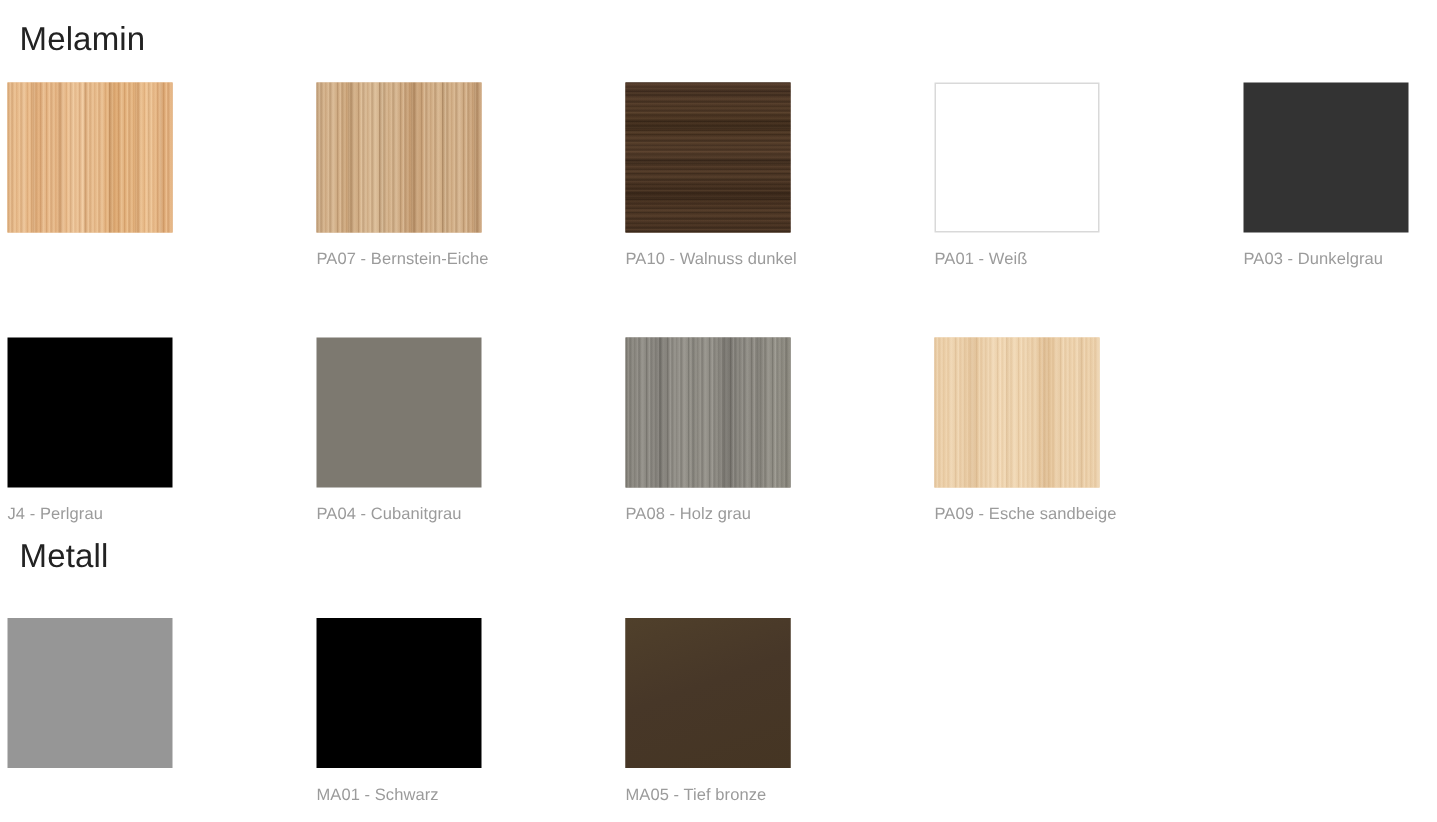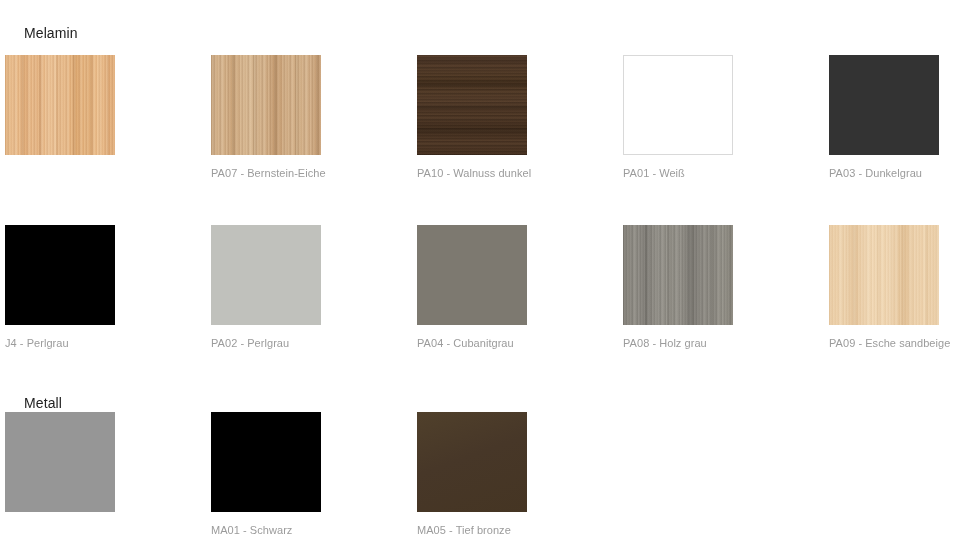--- a/index.html
+++ b/index.html
@@ -15,24 +15,24 @@
     overflow: hidden;
     position: relative;
   }
   .page {
     position: relative;
     width: 958px;
     height: 548px;
     box-sizing: border-box;
   }
   .section-title {
-    font-size: 14px;
+    font-size: 22px;
     font-weight: 400;
     color: #222222;
-    margin: 16px;
+    margin: 5px;
     padding: 0 0 0 8px;
     letter-spacing: 0.1px;
     line-height: 1;
   }
   .swatch-grid {
     display: grid;
     grid-template-columns: repeat(5, 206px);
     justify-content: start;
     padding-left: 5px;
   }
@@ -167,21 +167,21 @@
 
   
   .tex-tief-bronze {
     background-color: #4a3a26;
     background-image: linear-gradient(160deg, #50402b 0%, #473728 45%, #453523 100%);
   }
 
   
   #melamin-title { position: absolute; left: 0; top: 10px; }
   #melamin-grid  { position: absolute; left: 0; top: 55px; }
-  #metall-title  { position: absolute; left: 0; top: 380px; }
+  #metall-title  { position: absolute; left: 0; top: 355px; }
   #metall-grid   { position: absolute; left: 0; top: 412px; }
   .row-gap { height: 46px; }
 </style>
 </head>
 <body>
 
 <div class="page">
 
   <h2 class="section-title" id="melamin-title">Melamin</h2>
 
@@ -209,24 +209,20 @@
     </div>
 
     <div class="row-gap"></div>
 
     <div class="swatch-grid">
       <div class="swatch-cell">
         <div class="swatch-tile tex-schwarz"></div>
         <div class="swatch-label">J4 - Perlgrau</div>
       </div>
       <div class="swatch-cell">
-        <div class="swatch-tile tex-perlgrau"></div>
-        <div class="swatch-label">PA02 - Perlgrau</div>
-      </div>
-      <div class="swatch-cell">
         <div class="swatch-tile tex-cubanitgrau"></div>
         <div class="swatch-label">PA04 - Cubanitgrau</div>
       </div>
       <div class="swatch-cell">
         <div class="swatch-tile tex-holz-grau"></div>
         <div class="swatch-label">PA08 - Holz grau</div>
       </div>
       <div class="swatch-cell">
         <div class="swatch-tile tex-esche-sandbeige"></div>
         <div class="swatch-label">PA09 - Esche sandbeige</div>

